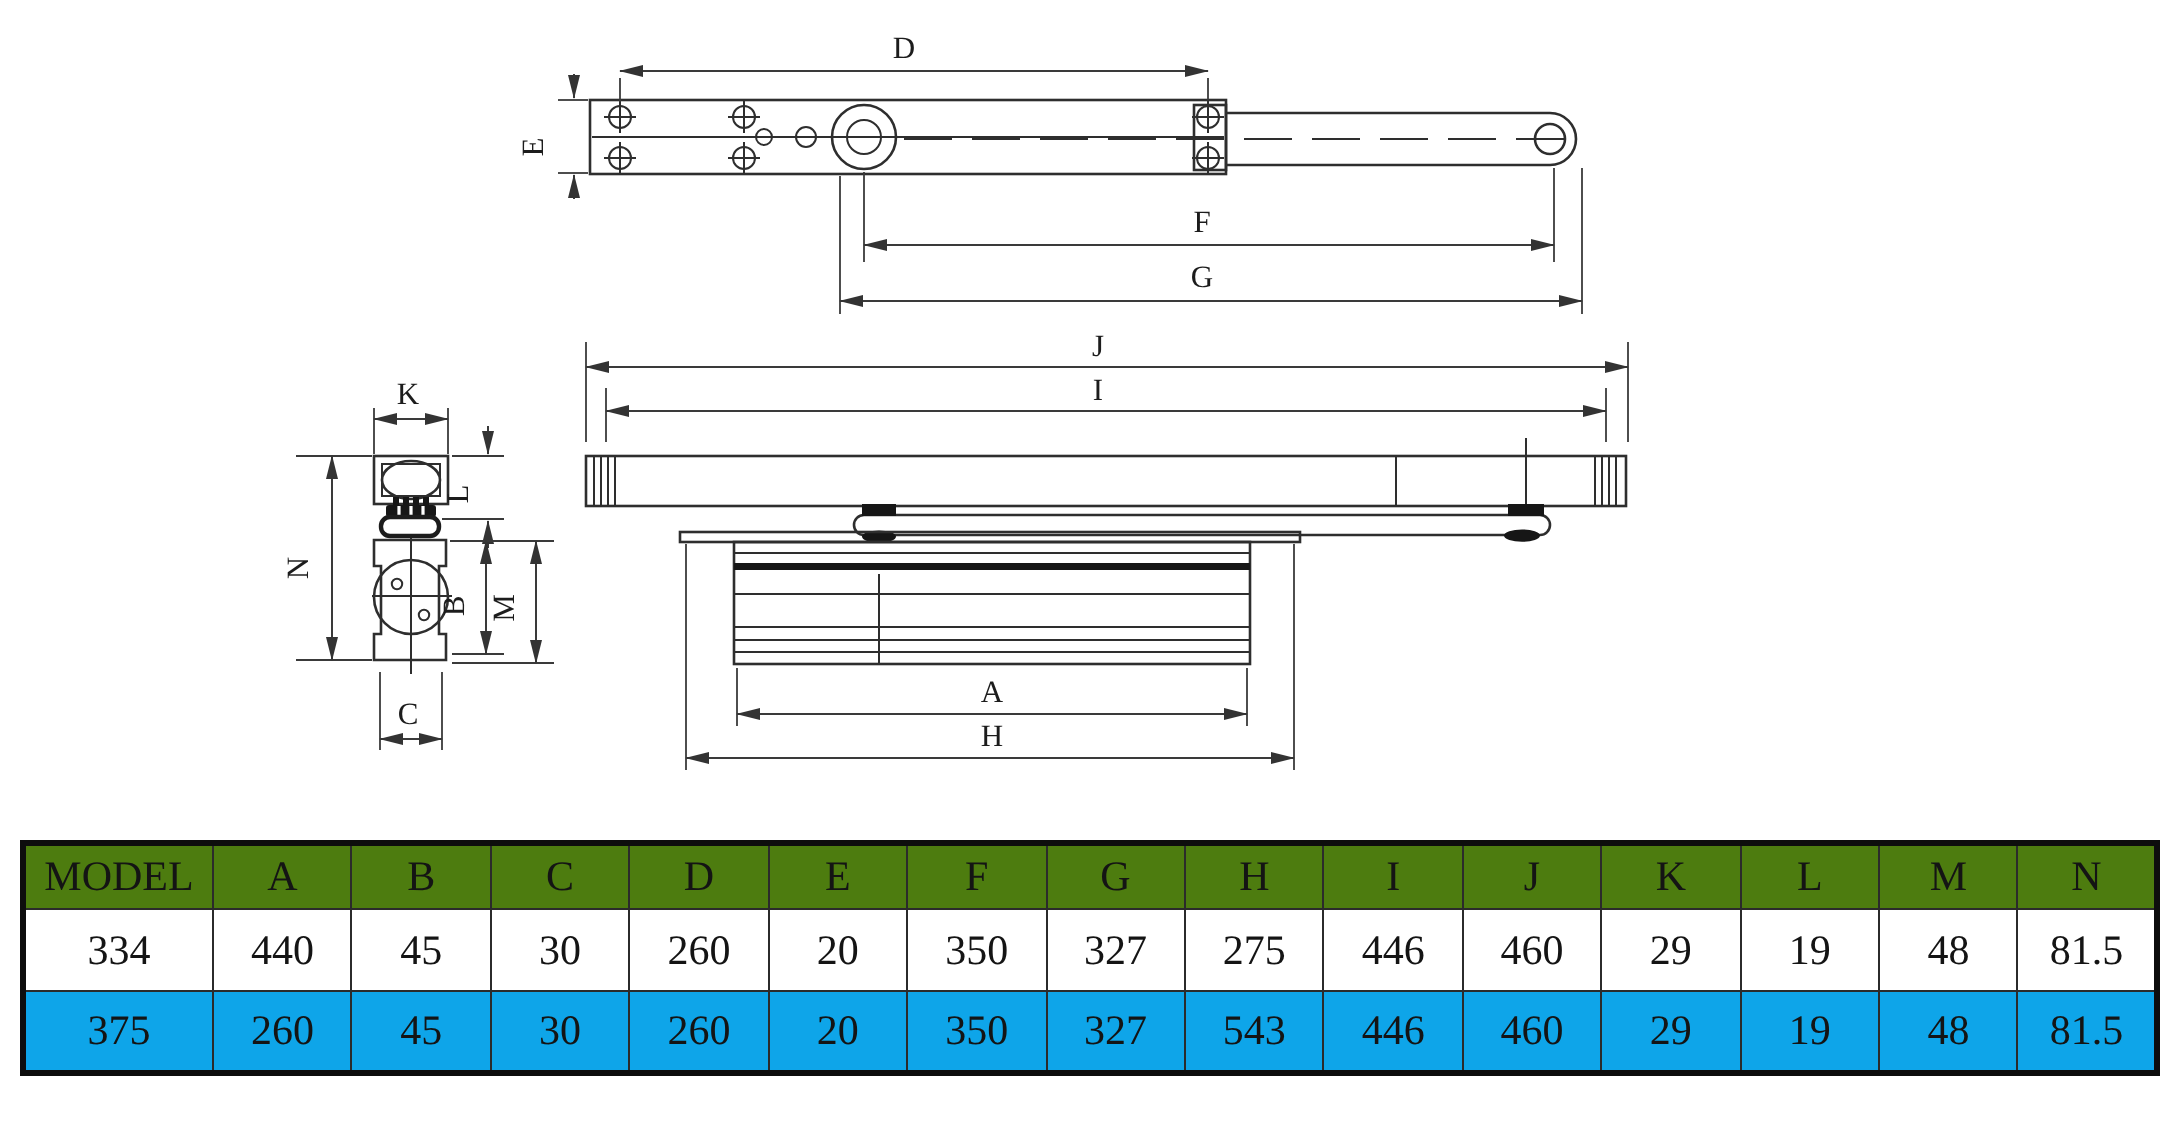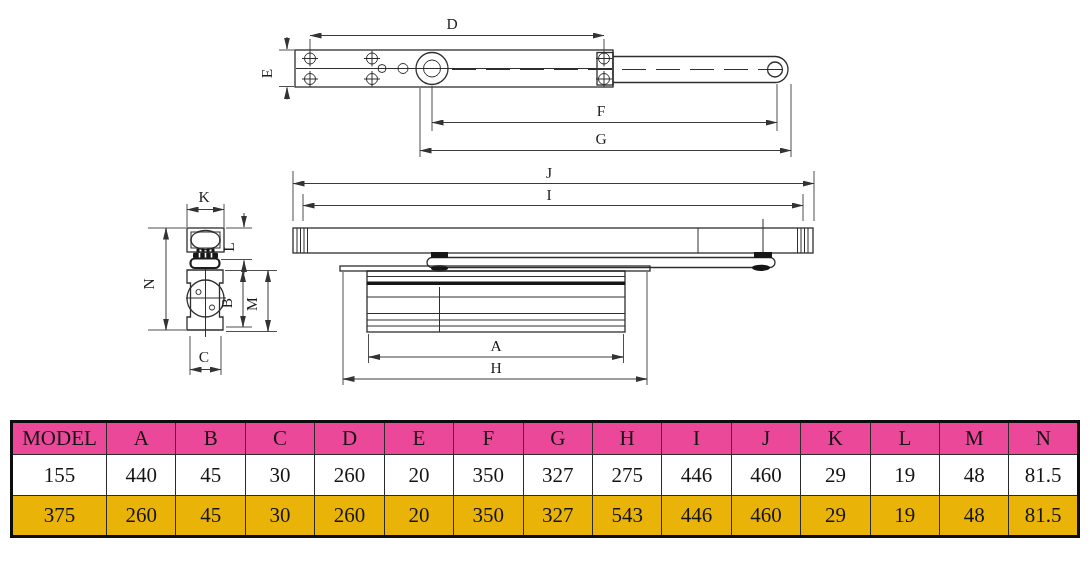--- a/index.html
+++ b/index.html
@@ -15,23 +15,23 @@
        marker-start:url(#arr);marker-end:url(#arr);}
   .dimA{stroke:#3a3a3a;stroke-width:1;fill:none;marker-end:url(#arr);}
   .dark{fill:#161616;stroke:none;}
   .gapline{stroke:#ffffff;stroke-width:1.6;}
   .dim-label{font-family:"Liberation Serif",serif;font-size:15.5px;fill:#1c1c1c;text-anchor:middle;}
 
   .spec-table{position:absolute;left:10px;top:420px;width:1070px;border-collapse:collapse;
               table-layout:fixed;border:3px solid #0d0d0d;color:#141414;}
   .spec-table th,.spec-table td{border:1.4px solid #2b2b2b;text-align:center;
               font-weight:normal;padding:0;font-size:21px;line-height:1;}
-  .spec-table thead tr{height:33px;background:#ec4899;}
+  .spec-table thead tr{height:33px;background:#4d7c0f;}
   .spec-table tbody tr{height:41px;background:#ffffff;}
-  .spec-table tbody tr.alt{background:#eab308;}
+  .spec-table tbody tr.alt{background:#0ea5e9;}
 </style>
 </head>
 <body>
 
 <div id="stage">
 
 <svg id="drawing" width="1090" height="415" viewBox="0 0 1090 415" xmlns="http://www.w3.org/2000/svg">
   <defs>
     <marker id="arr" viewBox="0 0 12 6" refX="11.5" refY="3" markerWidth="12" markerHeight="6" orient="auto-start-reverse" markerUnits="userSpaceOnUse">
       <path d="M0,0 L12,3 L0,6 Z" fill="#333"></path>
@@ -221,21 +221,21 @@
       <th>I</th>
       <th>J</th>
       <th>K</th>
       <th>L</th>
       <th>M</th>
       <th>N</th>
     </tr>
   </thead>
   <tbody>
     <tr>
-      <td>155</td>
+      <td>334</td>
       <td>440</td>
       <td>45</td>
       <td>30</td>
       <td>260</td>
       <td>20</td>
       <td>350</td>
       <td>327</td>
       <td>275</td>
       <td>446</td>
       <td>460</td>

